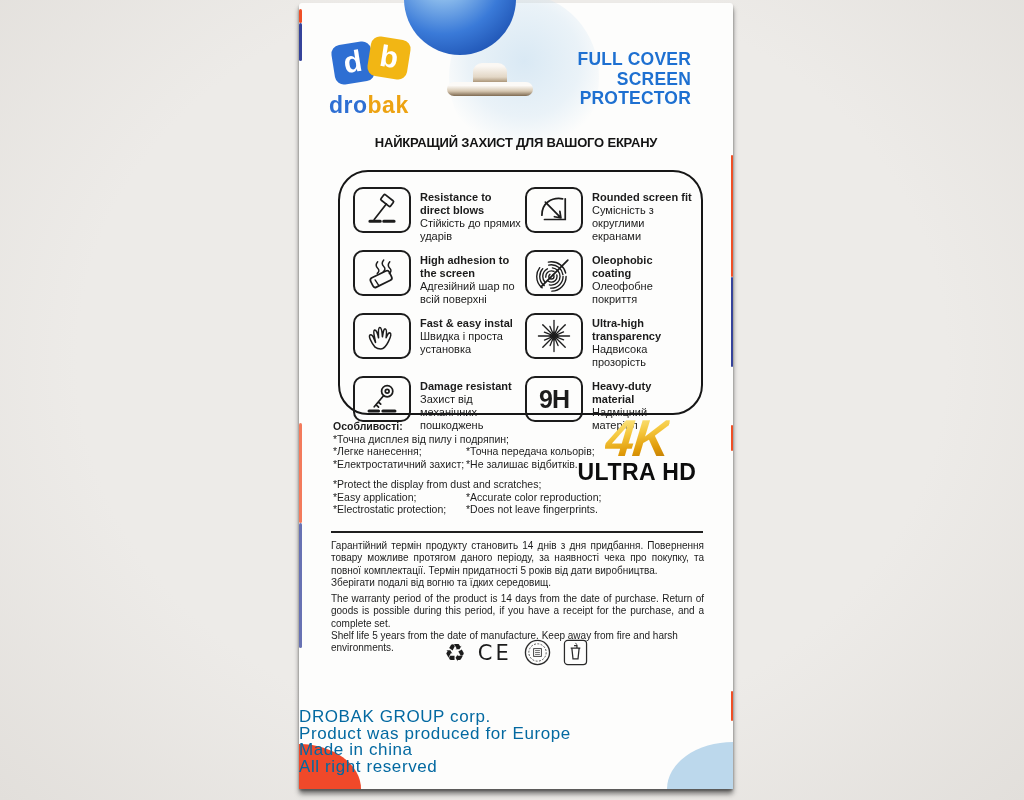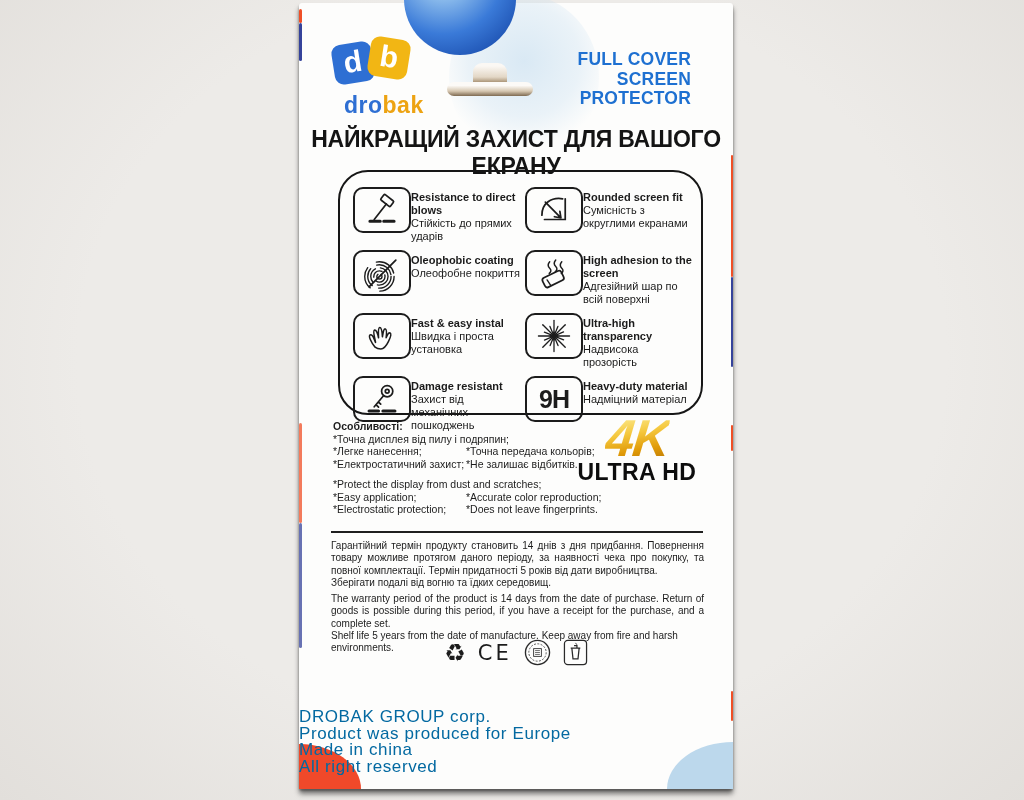--- a/index.html
+++ b/index.html
@@ -29,33 +29,33 @@
               background:linear-gradient(180deg,#fbf8f4 15%,#e3d7c6 70%,#a18a6b 100%);}
   .slot .bar{position:absolute;left:0;top:19px;width:86px;height:14px;border-radius:7px;
              background:linear-gradient(180deg,#fcfaf7 25%,#d6c7b1 65%,#7e6a51 100%);}
   
   .logo{position:absolute;left:30px;top:34px;width:110px;}
   .logo .tiles{position:relative;height:52px;}
   .tile{position:absolute;width:40px;height:40px;border-radius:9px;color:#fff;
         font-weight:700;font-size:30px;line-height:38px;text-align:center;}
   .tile.d{left:4px;top:6px;background:#2e6fd3;transform:rotate(-9deg);}
   .tile.b{left:40px;top:1px;background:#f2b614;transform:rotate(9deg);z-index:1;}
-  .wordmark{font-size:23px;font-weight:600;letter-spacing:.5px;margin-top:3px;margin-left:15px;}
+  .wordmark{font-size:23px;font-weight:600;letter-spacing:.5px;margin-top:3px;margin-left:0;}
   .wordmark .dro{color:#2e6fd3;}
   .wordmark .bak{color:#eda312;}
   .prodname{position:absolute;right:42px;top:47px;text-align:right;color:#1e70d1;
             font-weight:700;font-size:17.5px;line-height:19.5px;letter-spacing:.2px;}
-  .headline{position:absolute;left:0;top:123px;width:100%;text-align:center;
-            font-weight:700;font-size:23px;letter-spacing:-.2px;color:#141414;}
+  .headline{position:absolute;left:0;top:132px;width:100%;text-align:center;
+            font-weight:700;font-size:13px;letter-spacing:-.2px;color:#141414;}
   
   .features-grid{position:absolute;left:39px;top:167px;width:365px;height:245px;
                  border:2.5px solid #161616;border-radius:30px;box-sizing:border-box;
                  display:grid;grid-template-columns:1fr 1fr;
                  padding:15px 8px 10px 13px;column-gap:4px;row-gap:7px;}
-  .feat{display:flex;align-items:flex-start;}
+  .feat{display:flex;gap:9px;align-items:flex-start;}
   .ibox{width:58px;height:46px;border:2px solid #1c1c1c;border-radius:10px;flex:0 0 auto;
         display:flex;align-items:center;justify-content:center;box-sizing:border-box;}
   .ibox .nineH{font-weight:700;font-size:25px;color:#1c1c1c;letter-spacing:-1px;}
   .feat .txt{margin-top:4px;color:#1b1b1b;}
   .feat .en{font-weight:700;font-size:11px;line-height:13px;}
   .feat .uk{font-size:11px;line-height:13px;}
   
   .list{position:absolute;left:34px;width:310px;font-size:10.5px;line-height:12.6px;color:#1d1d1d;}
   .list .hd{font-weight:700;}
   .twocol{display:flex;}
@@ -147,48 +147,48 @@
           </svg>
         </div>
         <div class="txt">
             <div class="en">Rounded screen fit</div>
         <div class="uk">Сумісність з округлими екранами</div>
           </div>
       </div>
 
       <div class="feat">
         <div class="ibox">
+          <svg width="38" height="38" viewBox="0 0 44 44" fill="none" stroke="#1c1c1c" stroke-width="2" stroke-linecap="round">
+            <rect x="9" y="23" width="24" height="12" rx="3" transform="rotate(-26 21 29)"></rect>
+            <path d="M14 30 l4 6" stroke-width="1.6"></path>
+            <path d="M17 9 q-3.5 4 0 7.5 q3 3 -.5 6" stroke-width="1.7"></path>
+            <path d="M24 7 q-3.5 4 0 7.5 q3 3 -.5 6" stroke-width="1.7"></path>
+            <path d="M31 9 q-3.5 4 0 7.5 q3 3 -.5 6" stroke-width="1.7"></path>
+          </svg>
+        </div>
+        <div class="txt">
+            <div class="en">High adhesion to the screen</div>
+        <div class="uk">Адгезійний шар по всій поверхні</div>
+          </div>
+      </div>
+
+      <div class="feat">
+        <div class="ibox">
           <svg width="38" height="38" viewBox="0 0 44 44" fill="none" stroke="#1c1c1c" stroke-width="1.6" stroke-linecap="round">
             <circle cx="19" cy="26" r="3" stroke-dasharray="12 4"></circle>
             <circle cx="19" cy="26" r="6.5" stroke-dasharray="14 5"></circle>
             <circle cx="19" cy="26" r="10" stroke-dasharray="18 6"></circle>
             <circle cx="19" cy="26" r="13.5" stroke-dasharray="22 8"></circle>
             <circle cx="19" cy="26" r="17" stroke-dasharray="26 12"></circle>
             <line x1="7" y1="38" x2="38" y2="7" stroke-width="2"></line>
           </svg>
         </div>
         <div class="txt">
             <div class="en">Oleophobic coating</div>
         <div class="uk">Олеофобне покриття</div>
-          </div>
-      </div>
-
-      <div class="feat">
-        <div class="ibox">
-          <svg width="38" height="38" viewBox="0 0 44 44" fill="none" stroke="#1c1c1c" stroke-width="2" stroke-linecap="round">
-            <rect x="9" y="23" width="24" height="12" rx="3" transform="rotate(-26 21 29)"></rect>
-            <path d="M14 30 l4 6" stroke-width="1.6"></path>
-            <path d="M17 9 q-3.5 4 0 7.5 q3 3 -.5 6" stroke-width="1.7"></path>
-            <path d="M24 7 q-3.5 4 0 7.5 q3 3 -.5 6" stroke-width="1.7"></path>
-            <path d="M31 9 q-3.5 4 0 7.5 q3 3 -.5 6" stroke-width="1.7"></path>
-          </svg>
-        </div>
-        <div class="txt">
-            <div class="en">High adhesion to the screen</div>
-        <div class="uk">Адгезійний шар по всій поверхні</div>
           </div>
       </div>
 
       <div class="feat">
         <div class="ibox">
           <svg width="38" height="38" viewBox="0 0 44 44" fill="none" stroke="#1c1c1c" stroke-width="1.8" stroke-linejoin="round">
             <path d="M14 35 c-4.5-5.5 -8-13 -5.8-14.2 c1.7-.9 3.4 1.3 4.5 4.4 l1.8 4.2 c-1.2-6.5 -3.2-13 -1.4-14 c2.1-1.1 3.8 3.4 4.9 8.7 c-.2-6.3 -.8-11.8 1.4-11.9 c2.2-.1 2.8 5.4 3.1 10.7 c.8-5.2 1.4-9.5 3.3-9.1 c2 .4 1.6 5.4 1 10.2 c1.6-3.7 3-6.3 4.6-5.5 c1.7.9 .3 5.4 -2 10 c-2.6 5.3 -5.4 8.5 -8.7 8.5 c-2.8 0 -5-.7 -6.7-2z"></path>
           </svg>
         </div>
         <div class="txt">

